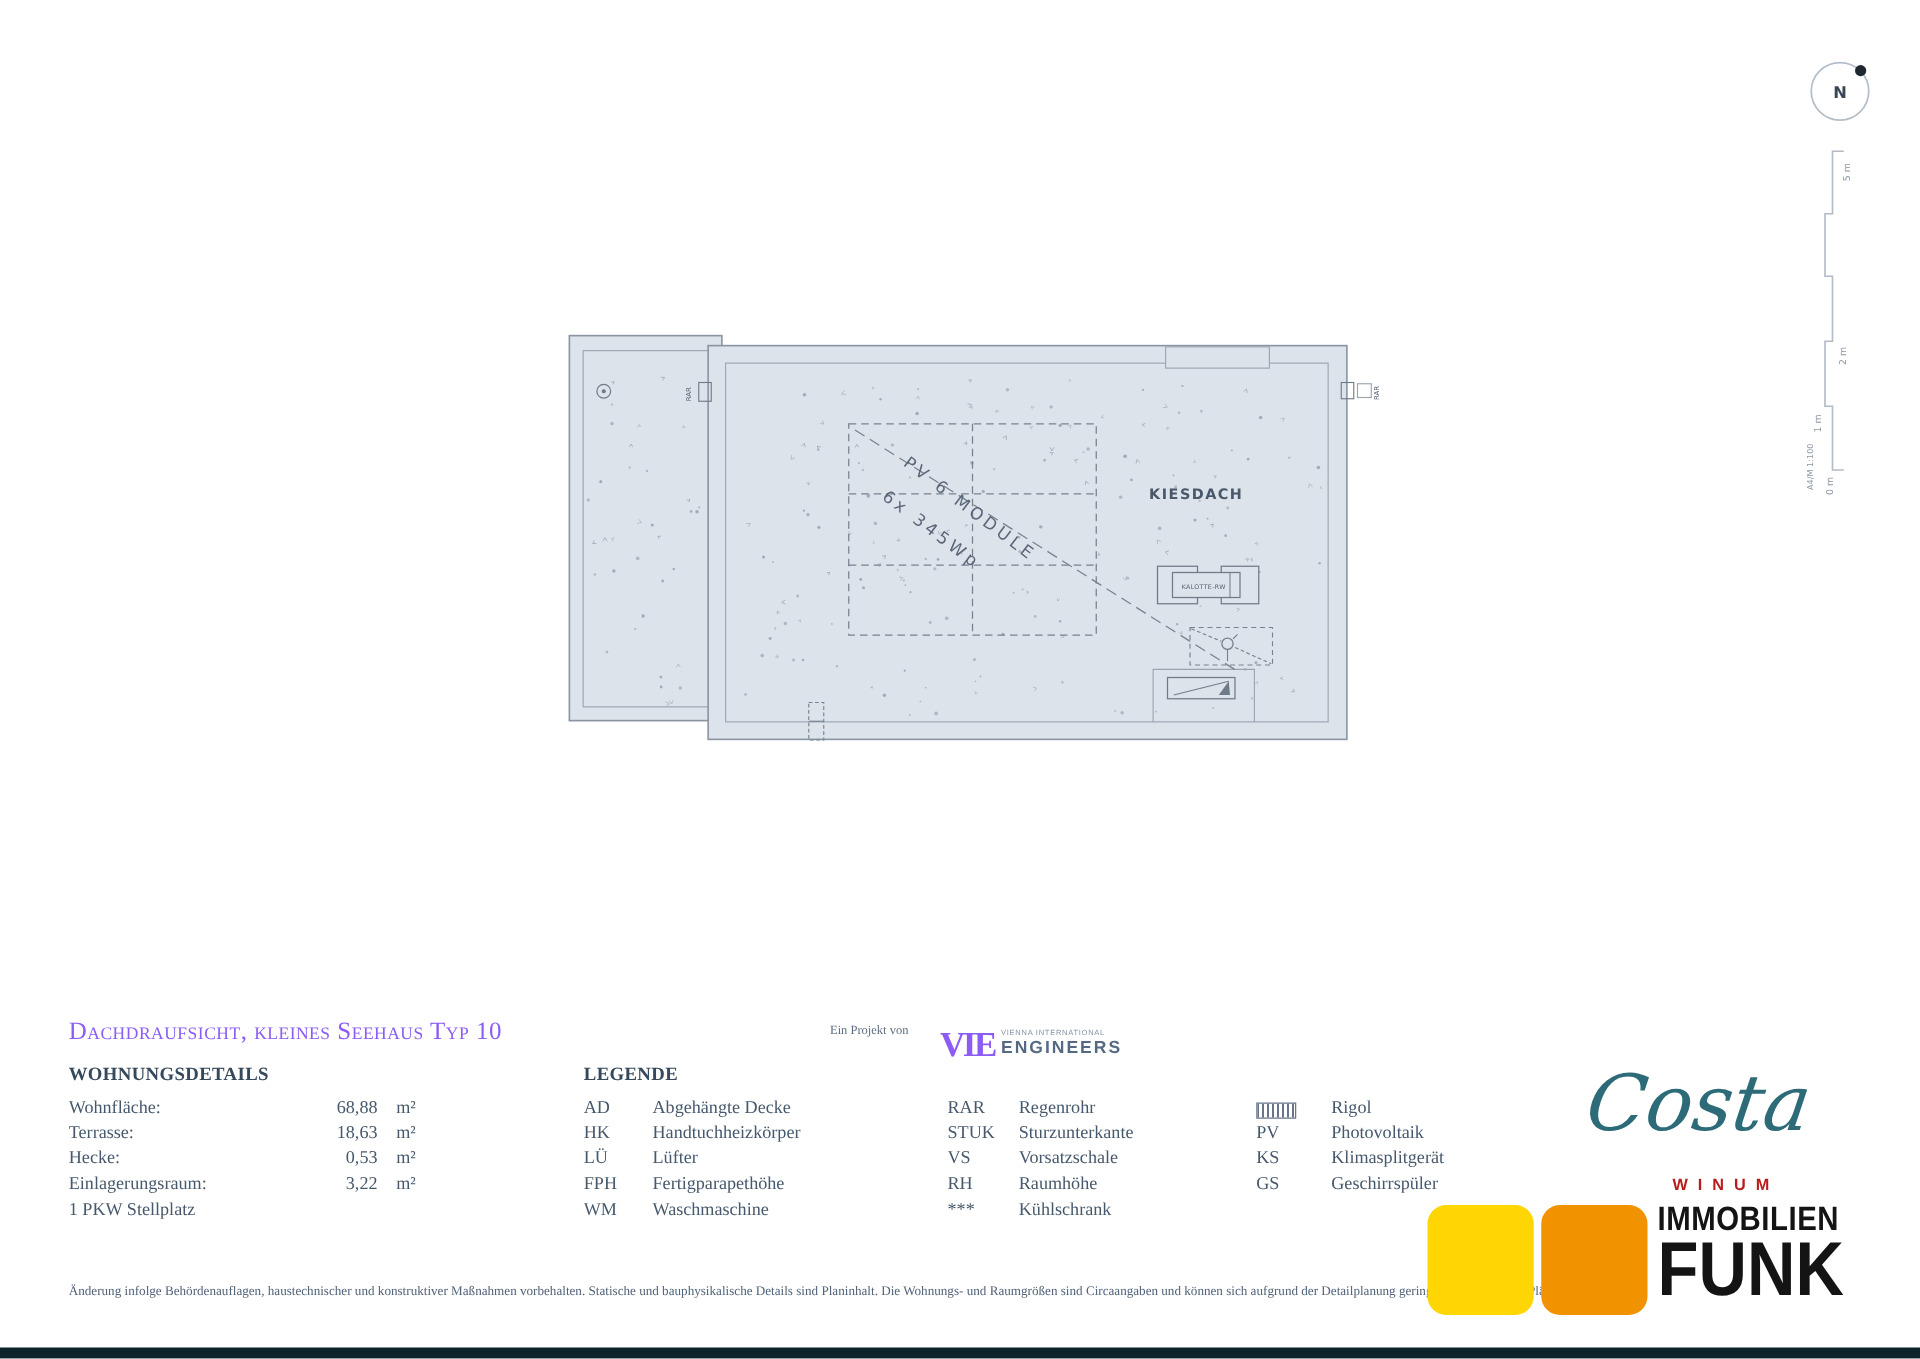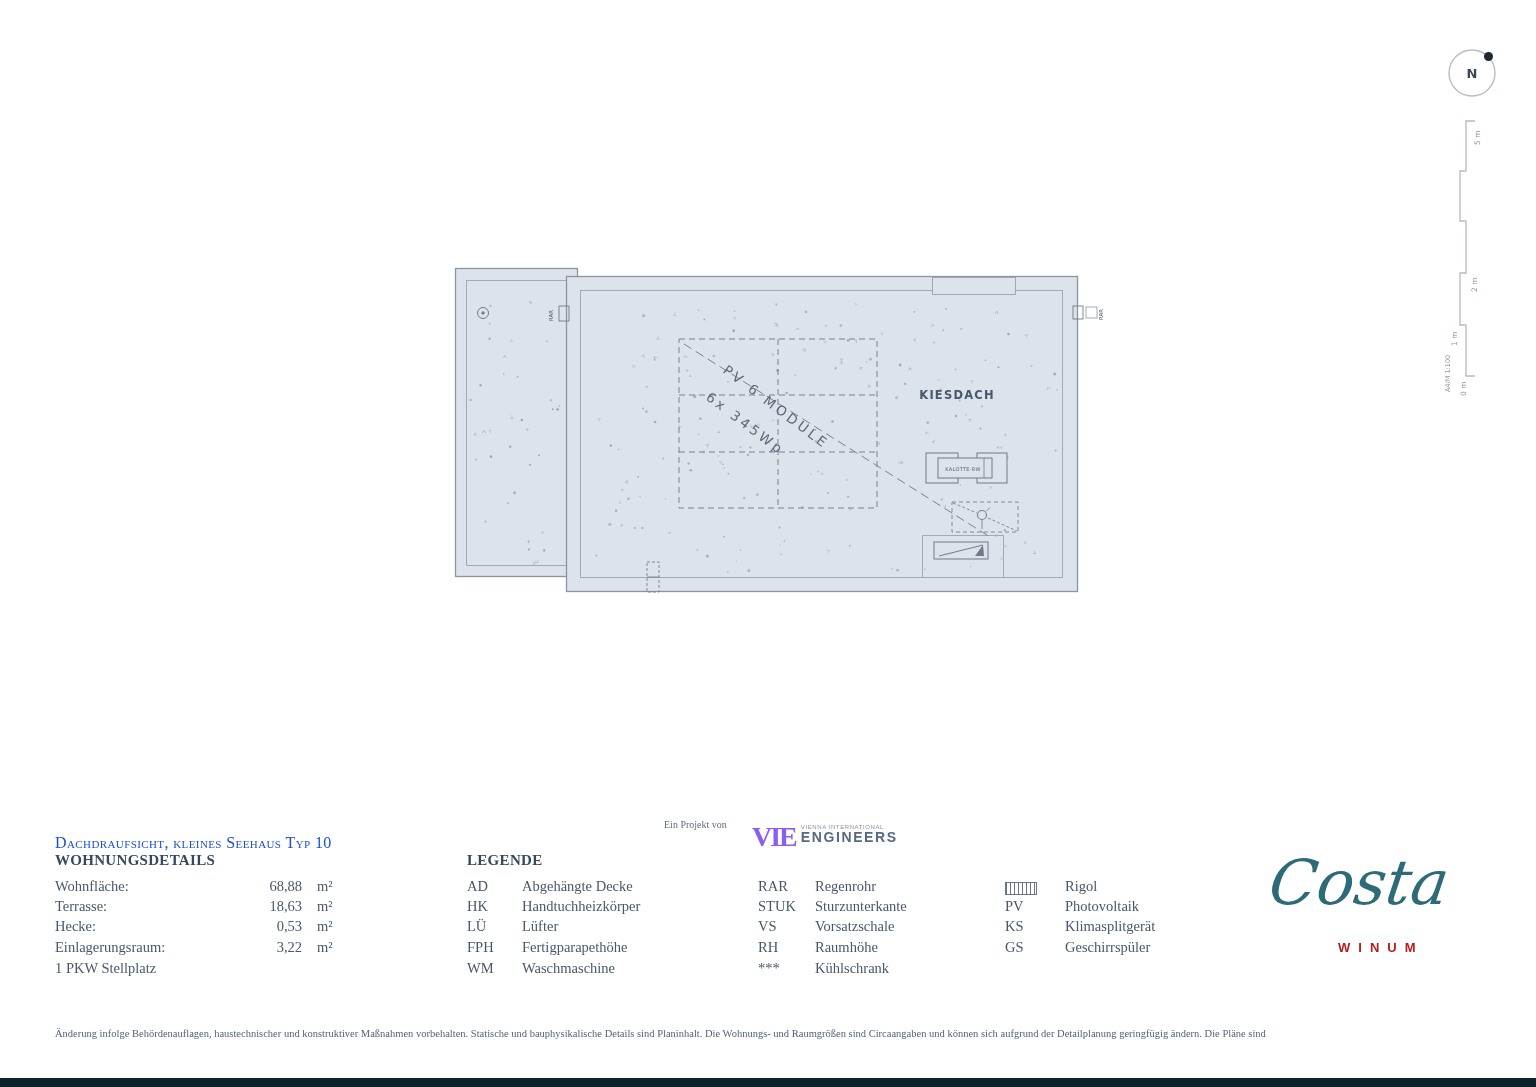--- a/index.html
+++ b/index.html
@@ -4,21 +4,21 @@
 <style>
   html,body{margin:0;padding:0;background:#ffffff;}
   #page{position:relative;width:1536px;height:1087px;background:#ffffff;overflow:hidden;
         font-family:"Liberation Serif", serif;color:#46586c;}
   .abs{position:absolute;}
   svg text{font-family:"DejaVu Sans", sans-serif;}
 
   
   .title{left:55px;top:788px;font-size:21px;font-weight:bold;font-variant:small-caps;
          color:#3c5065;letter-spacing:.4px;}
-  .subtitle{left:55px;top:814px;font-size:16px;font-variant:small-caps;color:#1d4ed8;letter-spacing:.4px;margin-top:20px;}
+  .subtitle{left:55px;top:814px;font-size:20px;font-variant:small-caps;color:#8b5cf6;letter-spacing:.4px;}
   .projnote{left:664px;top:819px;font-size:10px;color:#5d6e81;}
   .vie{left:752px;top:799px;display:flex;align-items:flex-start;gap:5px;}
   .vie-big{font-family:Liberation Serif, serif;font-size:28px;font-weight:bold;
            color:#8b5cf6;letter-spacing:-2px;line-height:28px;margin-top:24px;}
   .vie-col{display:flex;flex-direction:column;padding-top:3px;margin-top:22px;}
   .vie-top{font-family:"Liberation Sans",sans-serif;font-size:6px;letter-spacing:.6px;color:#8494a8;}
   .vie-bottom{font-family:"Liberation Sans",sans-serif;font-size:14px;letter-spacing:1.6px;
               font-weight:bold;color:#566983;line-height:15px;}
 
   
@@ -457,15 +457,23 @@
 
   <div class="abs disc">
     <div style="white-space:nowrap;overflow:hidden;">Änderung infolge Behördenauflagen, haustechnischer und konstruktiver Maßnahmen vorbehalten. Statische und bauphysikalische Details sind Planinhalt. Die Wohnungs- und Raumgrößen sind Circaangaben und können sich aufgrund der Detailplanung geringfügig ändern. Die Pläne sind</div>
   </div>
 
   <div class="abs costa">
     <span class="costa-script" style="color: rgb(45, 107, 120);">Costa</span>
     <span class="costa-winum" style="color: #b91c1c;">WINUM</span>
   </div>
 
+  <div class="abs funk">
+    <span class="sq sq1" style="background: rgb(255, 213, 3);"></span>
+    <span class="sq sq2" style="background: rgb(241, 147, 0);"></span>
+    <span class="funk-text">
+      <div class="funk-l1">IMMOBILIEN</div>
+      <div class="funk-l2">FUNK</div>
+    </span>
+  </div>
 
   <div class="abs footerbar"></div>
 </div>
 
 </body></html>

